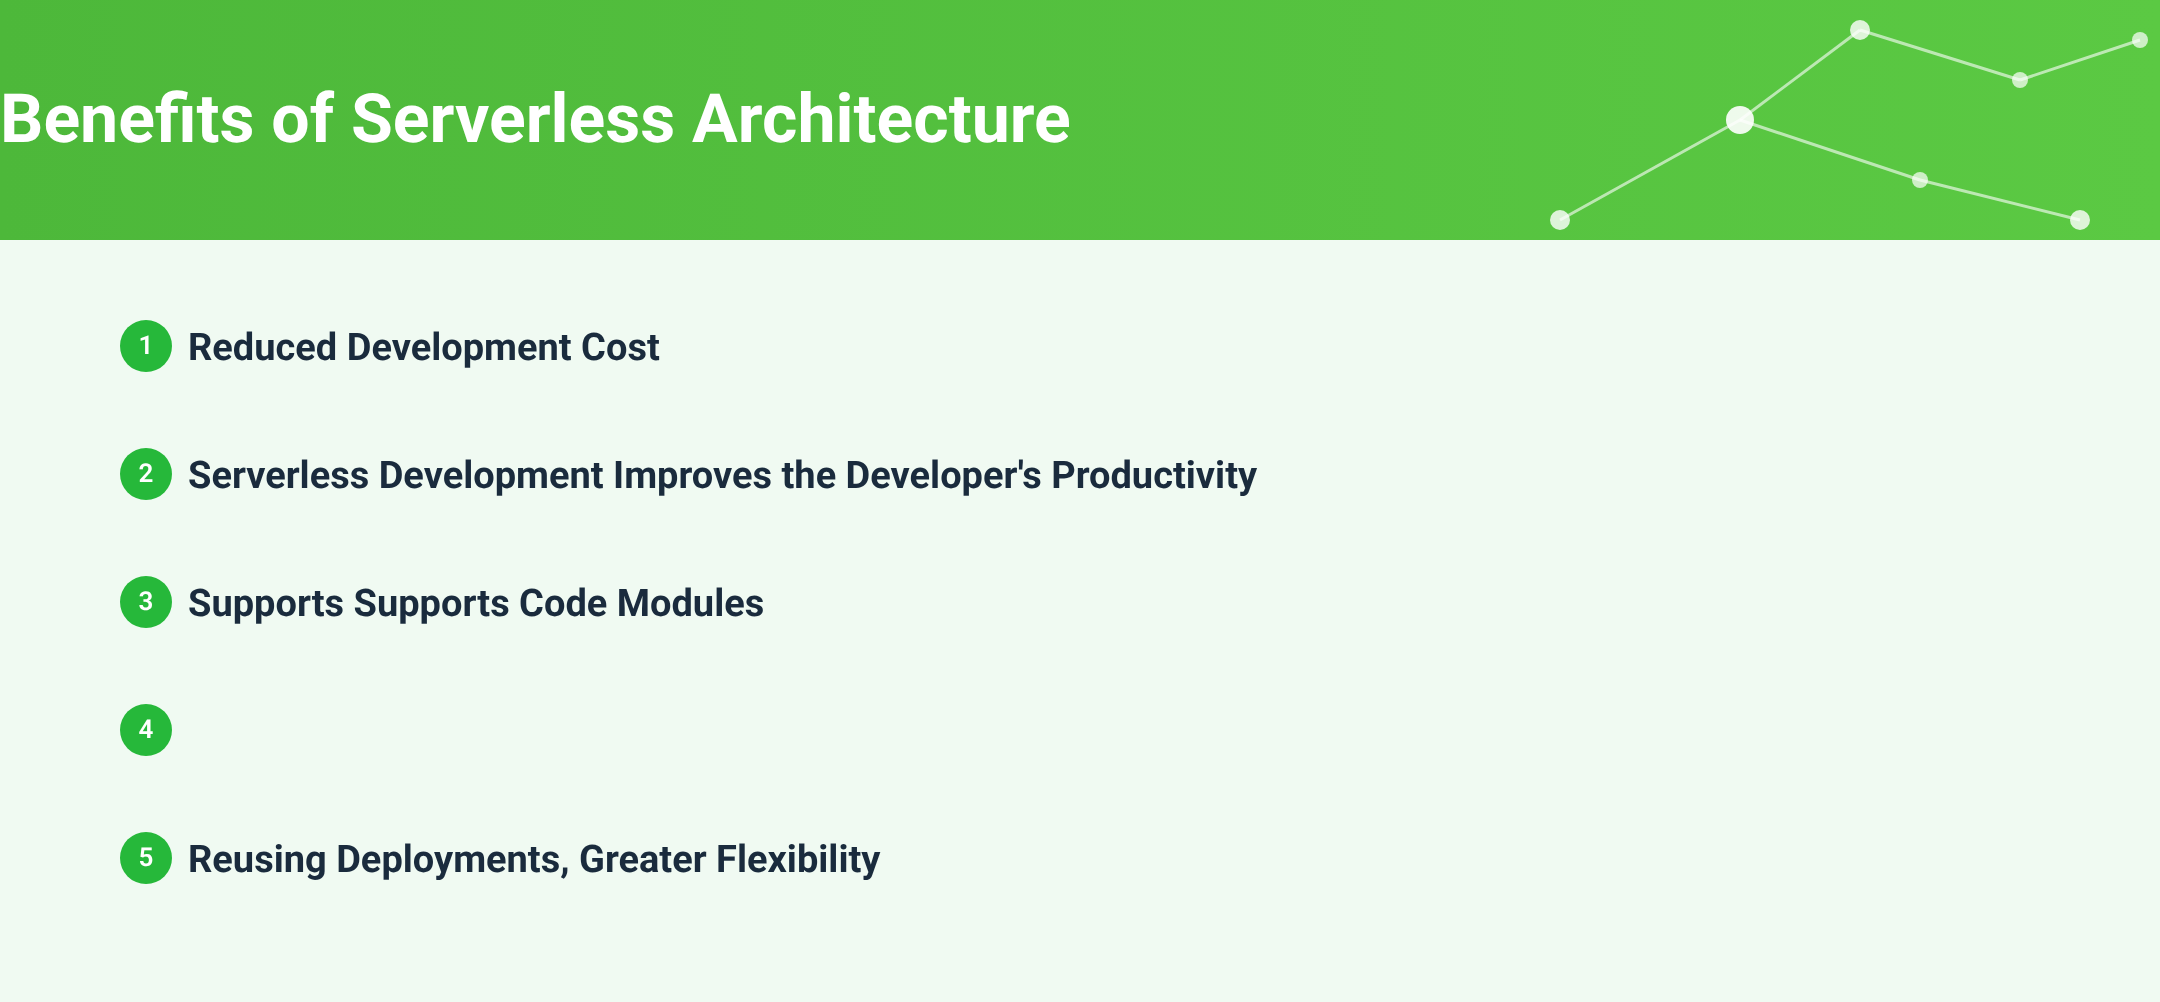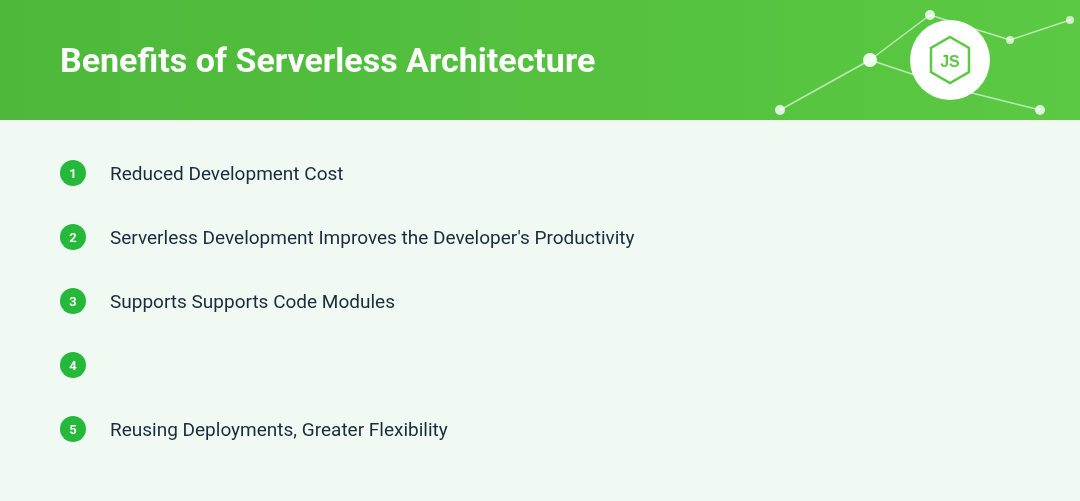--- a/index.html
+++ b/index.html
@@ -13,21 +13,20 @@
       height: 501px;
       overflow: hidden;
       background: #f0faf2;
     }
     .header {
       position: relative;
       background: linear-gradient(to right, #4db83a, #5bc943);
       height: 120px;
       display: flex;
       align-items: center;
-      padding-left: 60px;
       overflow: hidden;
     }
     .header-title {
       color: #ffffff;
       font-size: 34px;
       font-weight: 700;
       z-index: 2;
     }
     .network-graphic {
       position: absolute;
@@ -69,24 +68,24 @@
       border-radius: 50%;
       color: #ffffff;
       font-size: 13px;
       font-weight: 600;
       display: flex;
       align-items: center;
       justify-content: center;
       flex-shrink: 0;
     }
     .benefit-text {
-      margin-left: 24px;
+      margin-left: 8px;
       color: #1a2b3d;
       font-size: 19px;
-      font-weight: 400;
+      font-weight: 700;
     }
   </style>
 </head>
 <body>
 
 <div class="header">
   <div class="header-title">Benefits of Serverless Architecture</div>
 
   <svg class="network-graphic" viewBox="0 0 350 120">
     <line x1="50" y1="110" x2="140" y2="60" stroke="#ffffff" stroke-width="1.5" opacity="0.6"></line>
@@ -97,26 +96,20 @@
     <line x1="280" y1="40" x2="340" y2="20" stroke="#ffffff" stroke-width="1.5" opacity="0.6"></line>
     <circle cx="50" cy="110" r="5" fill="#ffffff" opacity="0.8"></circle>
     <circle cx="140" cy="60" r="7" fill="#ffffff" opacity="0.9"></circle>
     <circle cx="200" cy="15" r="5" fill="#ffffff" opacity="0.8"></circle>
     <circle cx="230" cy="90" r="4" fill="#ffffff" opacity="0.7"></circle>
     <circle cx="280" cy="40" r="4" fill="#ffffff" opacity="0.7"></circle>
     <circle cx="310" cy="110" r="5" fill="#ffffff" opacity="0.8"></circle>
     <circle cx="340" cy="20" r="4" fill="#ffffff" opacity="0.7"></circle>
   </svg>
 
-  <div class="logo-badge">
-    <svg class="logo-inner" viewBox="0 0 50 50">
-      <path d="M25 2 L44 13 L44 37 L25 48 L6 37 L6 13 Z" fill="none" stroke="#5bc943" stroke-width="2.5"></path>
-      <text x="25" y="32" font-size="16" font-weight="700" fill="#5bc943" text-anchor="middle" font-family="Arial">JS</text>
-    </svg>
-  </div>
 </div>
 
 <div class="content">
   <div class="benefit-item">
     <div class="benefit-number">1</div>
     <div class="benefit-text">Reduced Development Cost</div>
   </div>
   <div class="benefit-item">
     <div class="benefit-number">2</div>
     <div class="benefit-text">Serverless Development Improves the Developer's Productivity</div>

